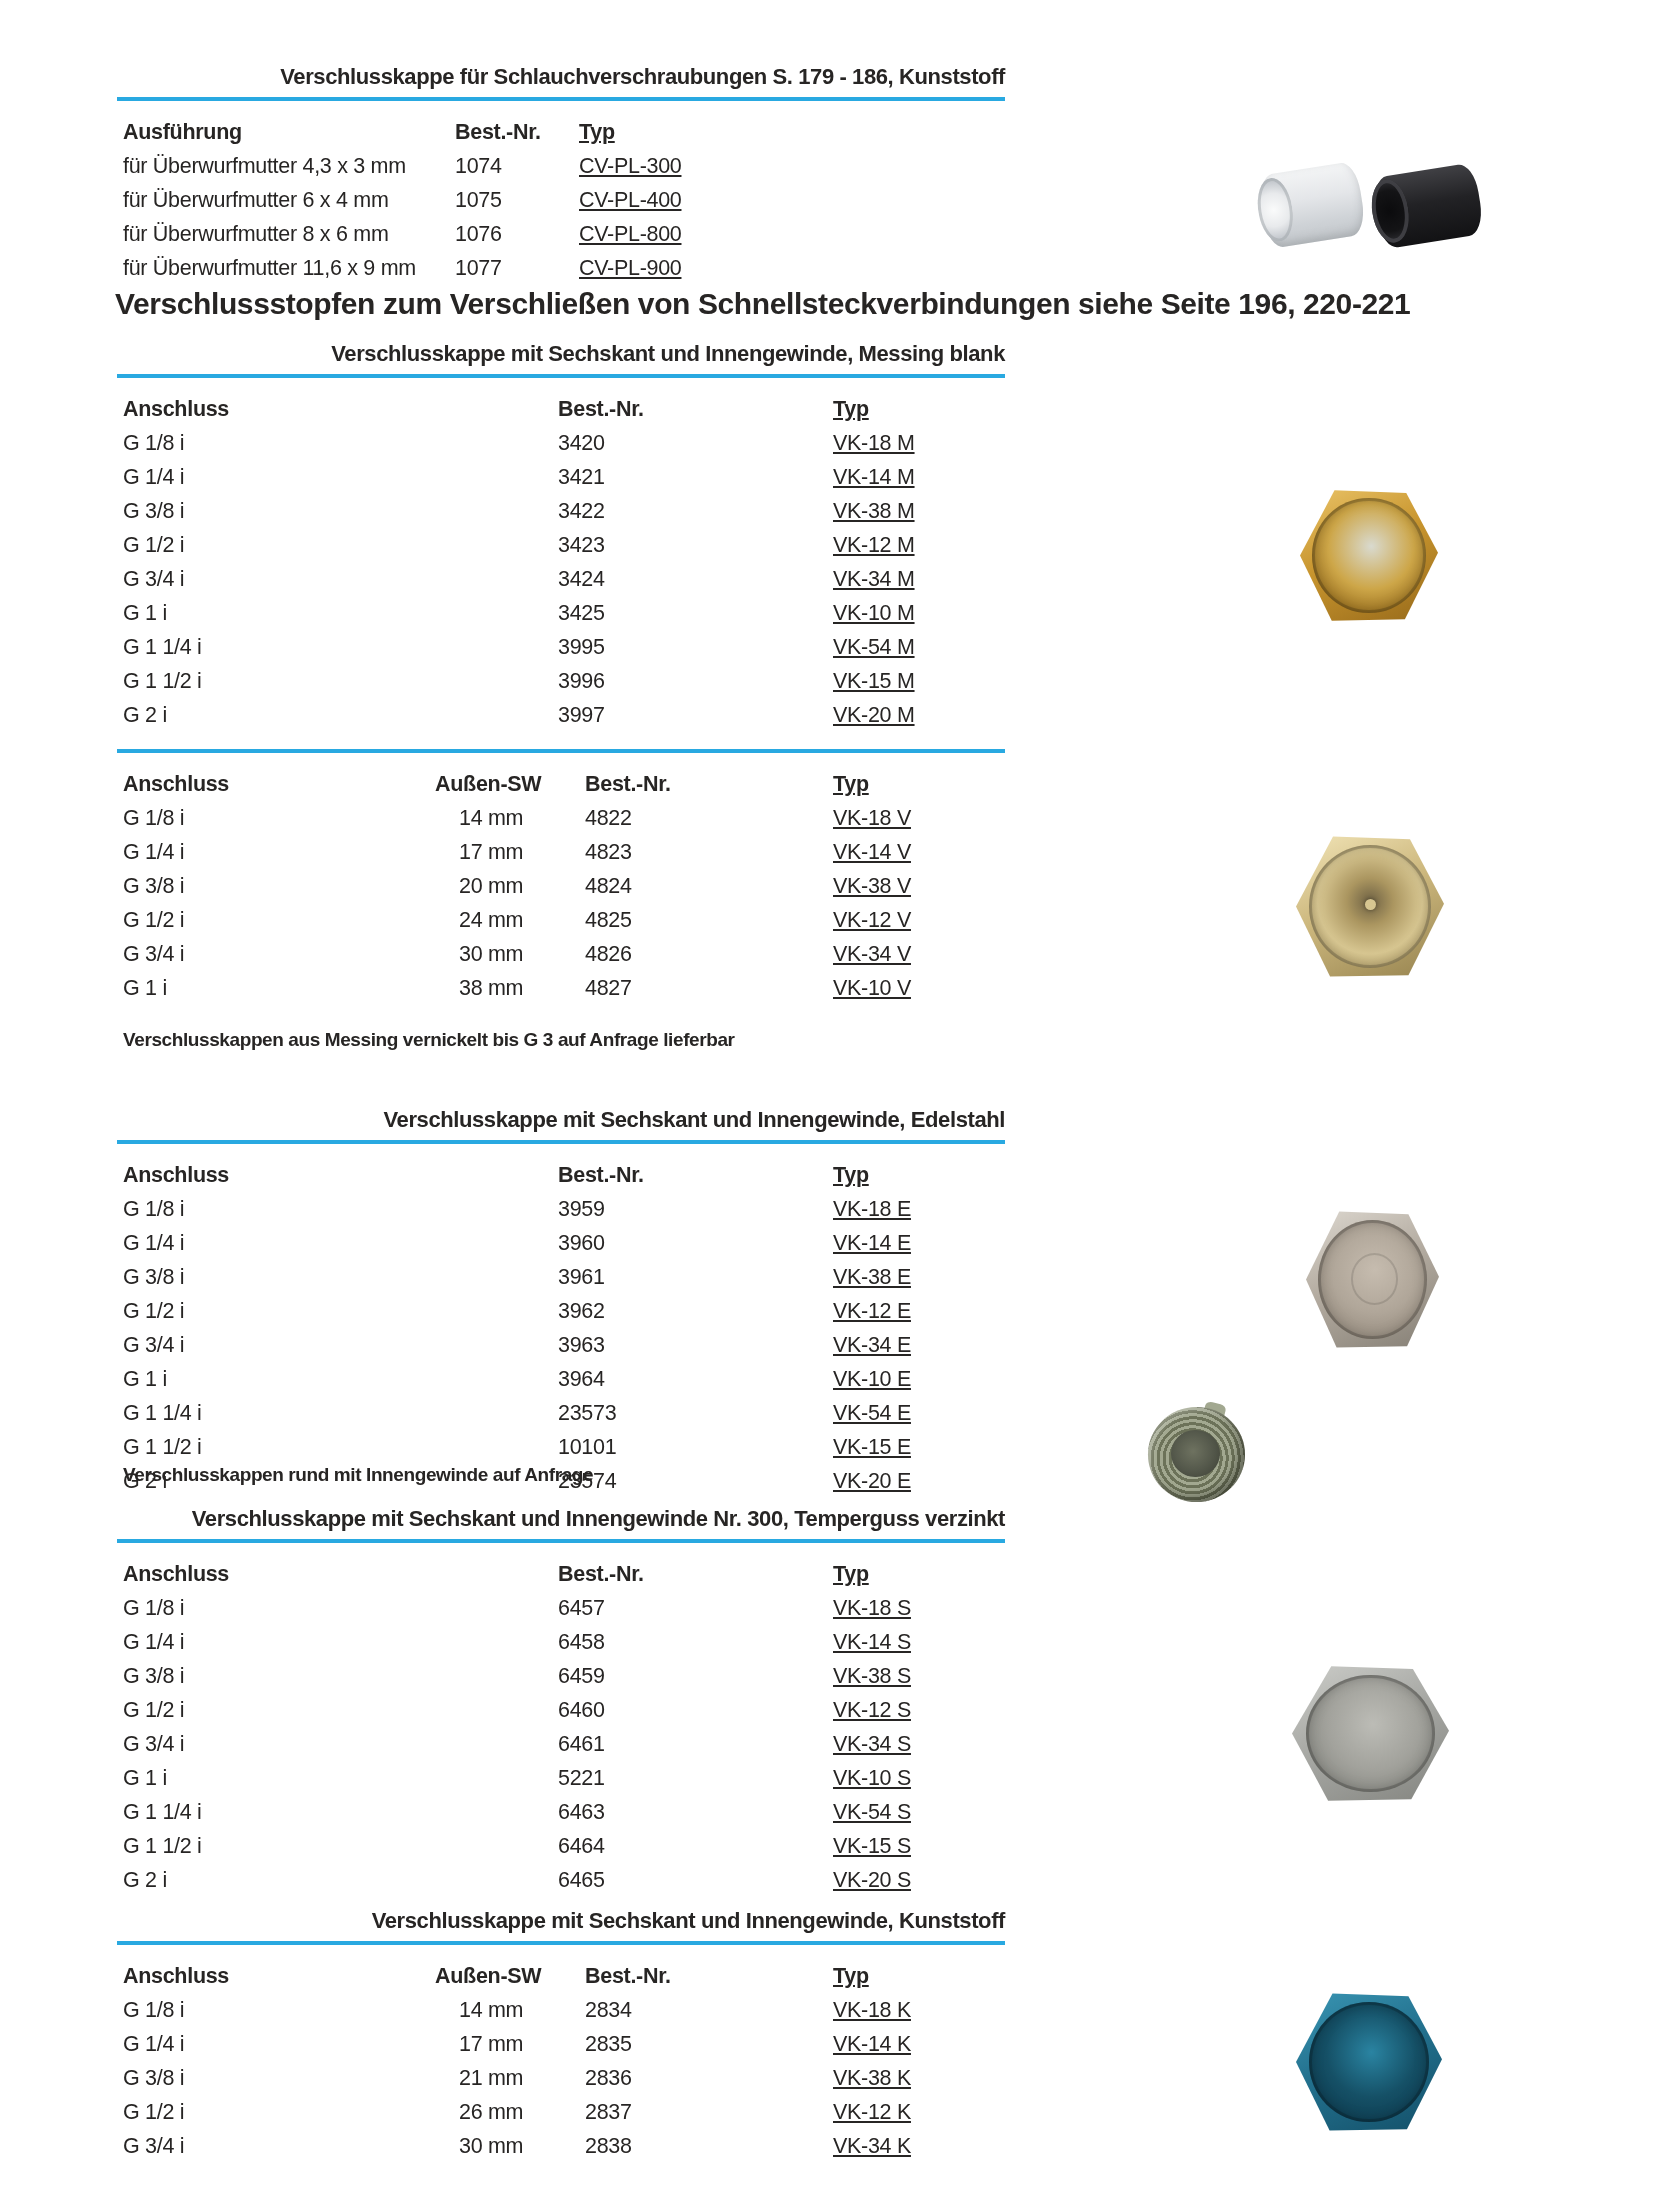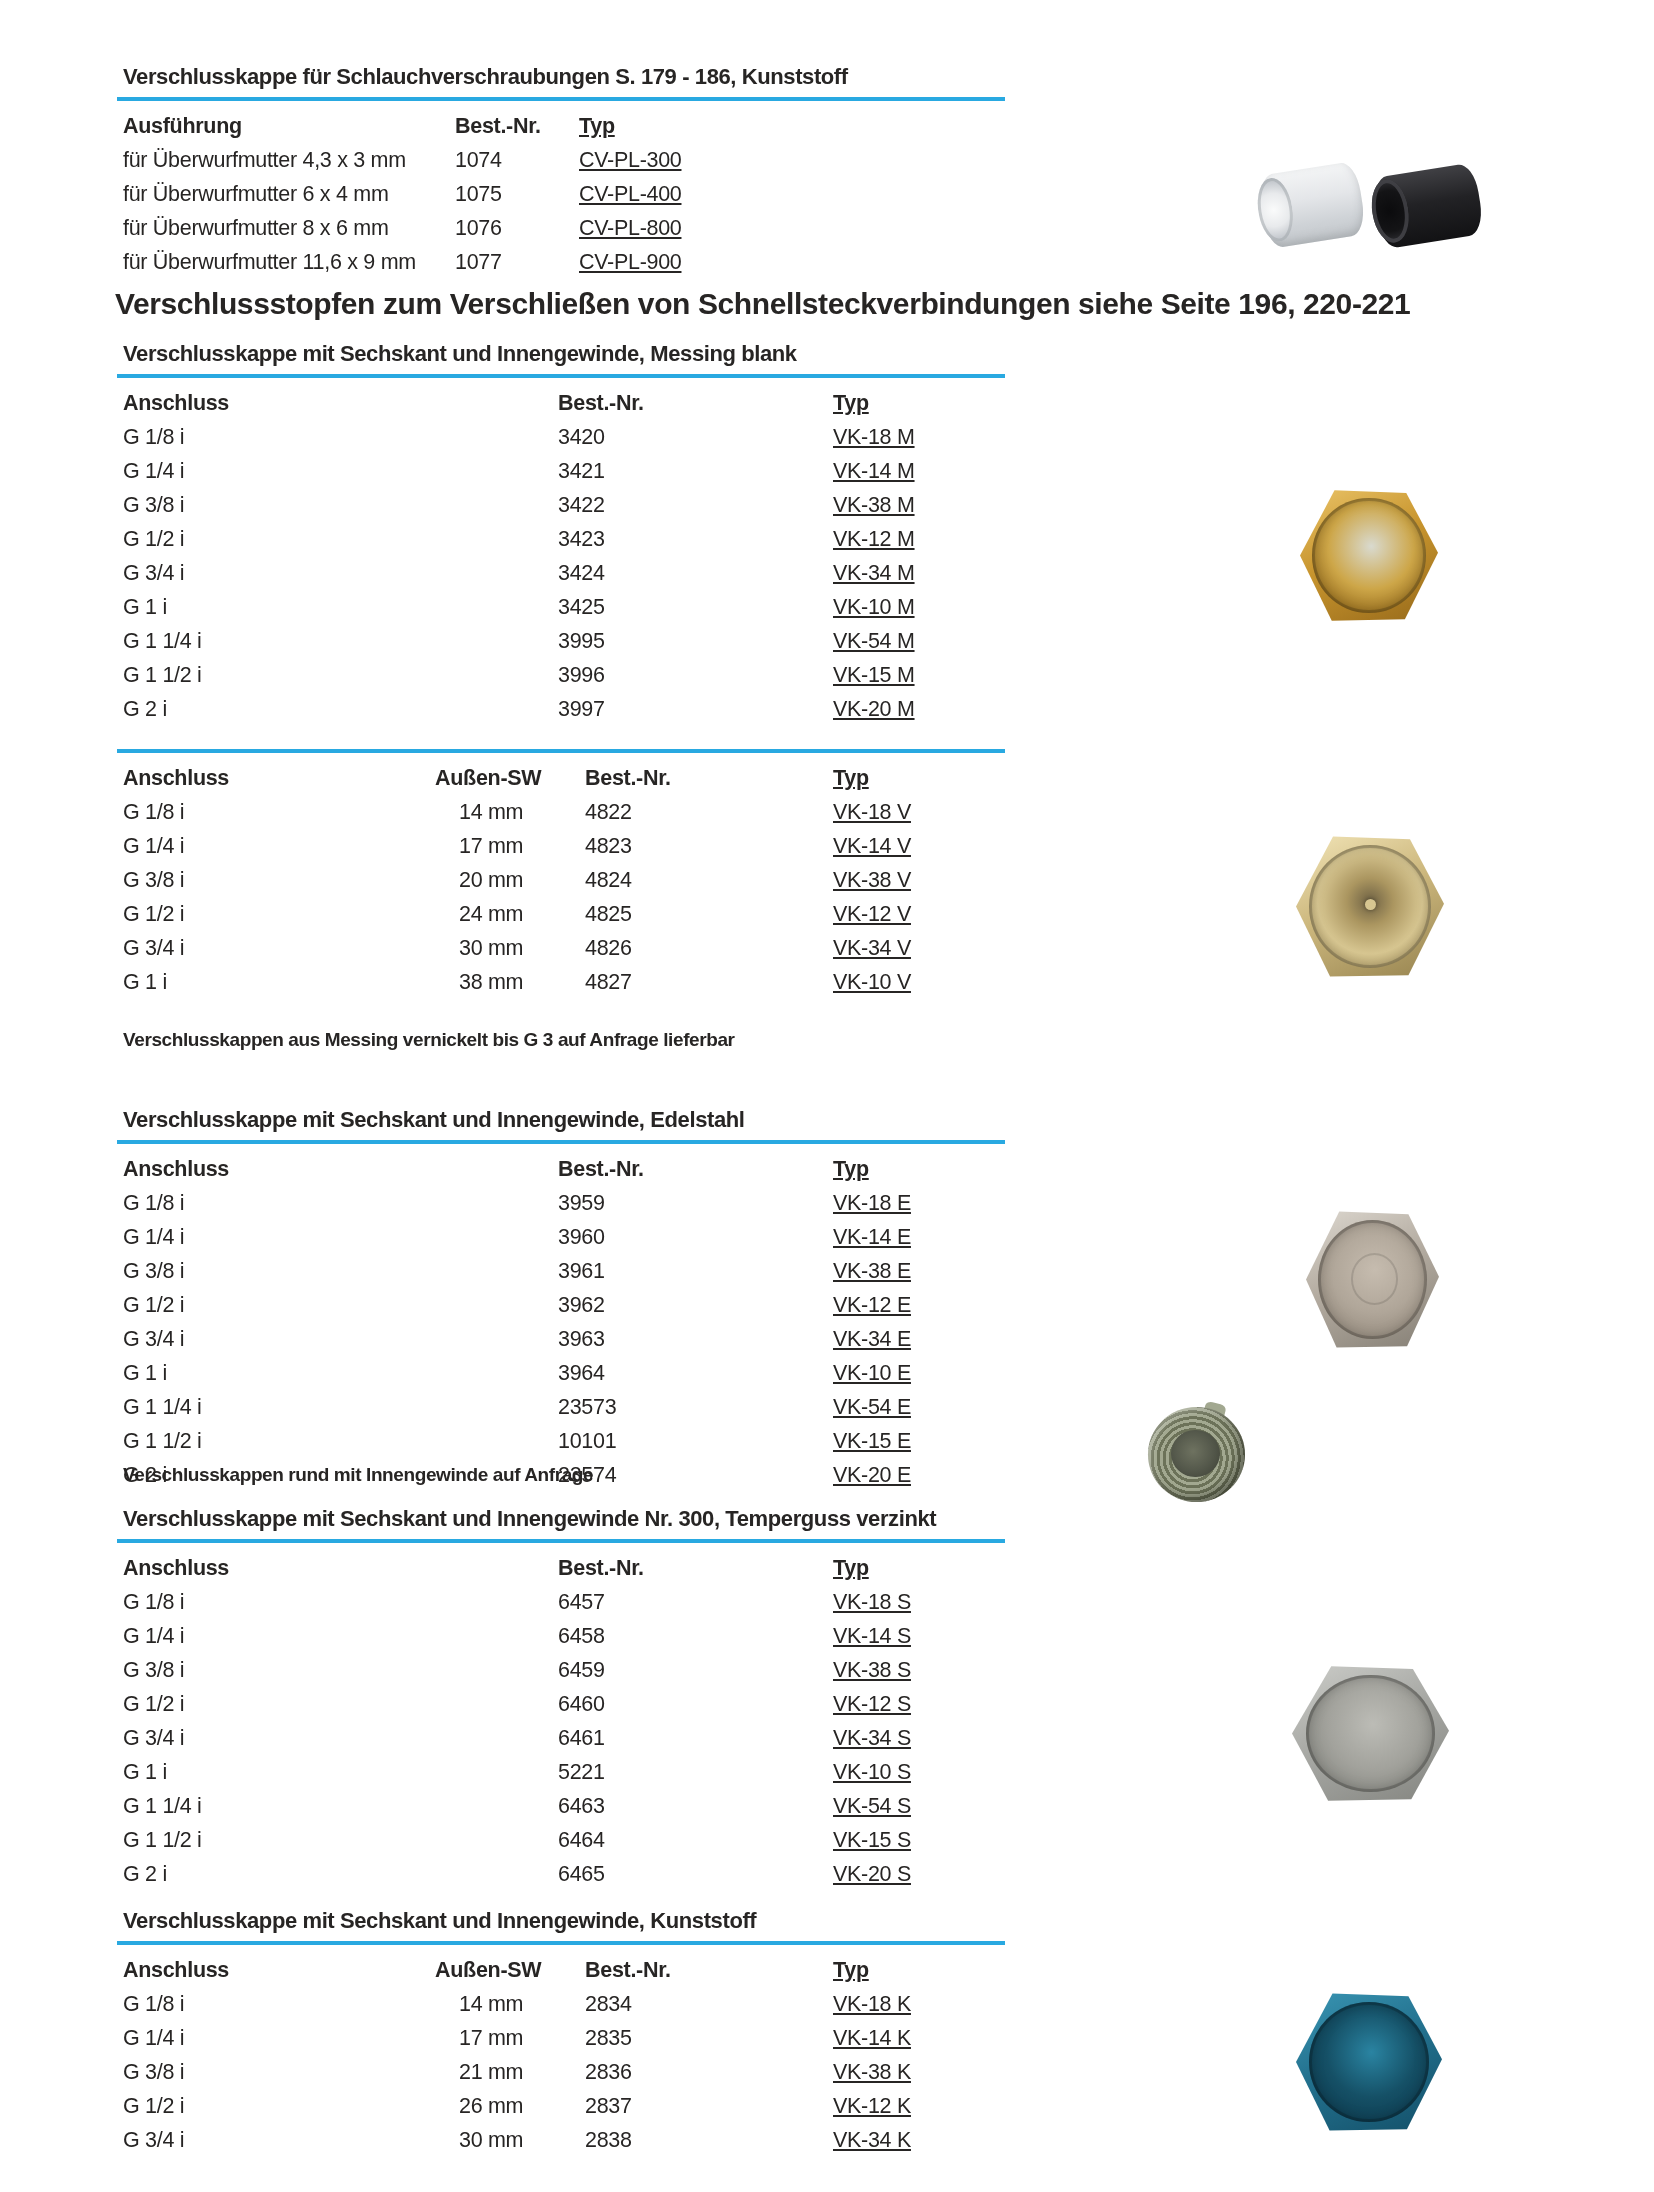--- a/index.html
+++ b/index.html
@@ -7,24 +7,24 @@
     width:1654px;height:2192px;background:#ffffff;
     font-family:"Liberation Sans",sans-serif;color:#272524;
     overflow:hidden;
   }
   .page{position:relative;width:1654px;height:2192px;background:#ffffff;}
 
   
   .sec{position:absolute;left:123px;width:882px;}
   .sec-title{
     font-size:22px;font-weight:bold;line-height:26px;margin:0;
-    letter-spacing:-0.4px;white-space:nowrap;
+    letter-spacing:-0.4px;white-space:nowrap;text-align:right;
   }
   .rule{height:4px;margin:7px 0 0 -6px;width:888px;background:var(--accent,#29a9e1);}
-  .tbl{margin-top:8px;}
+  .tbl{margin-top:14px;}
   .tr{display:grid;height:34px;align-items:center;font-size:21.5px;letter-spacing:-0.3px;}
   .td{white-space:nowrap;}
   .head .td{font-weight:bold;}
   .layout-a .tr{grid-template-columns:332px 102px 1fr;}
   .layout-b .tr{grid-template-columns:435px 247px 1fr;}
   .layout-c .tr{grid-template-columns:312px 150px 220px 1fr;}
   .c-nr{text-align:left;}
   .c-typ{padding-left:28px;text-decoration:underline;}
   .layout-a .c-typ{padding-left:22px;}
   .c-sw{padding-left:24px;}

